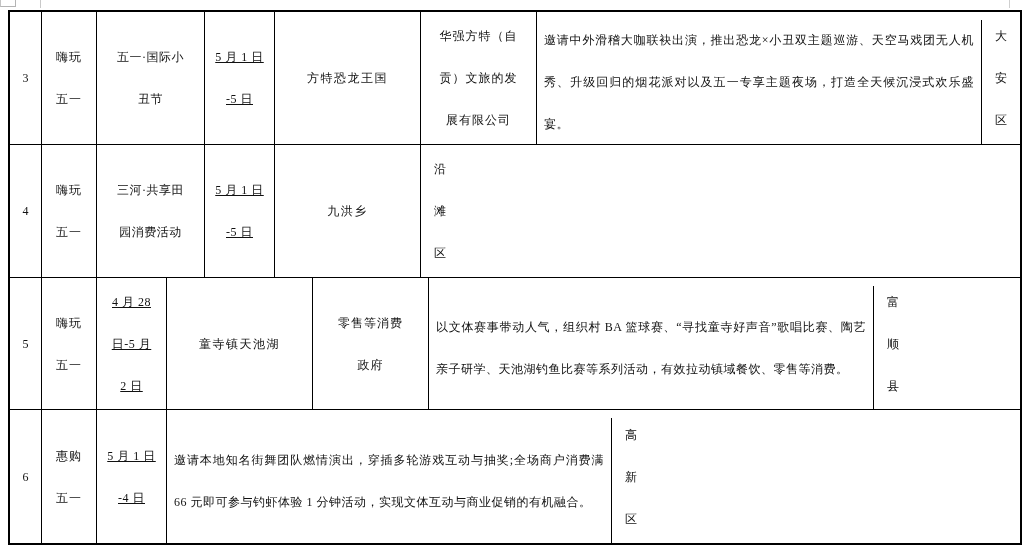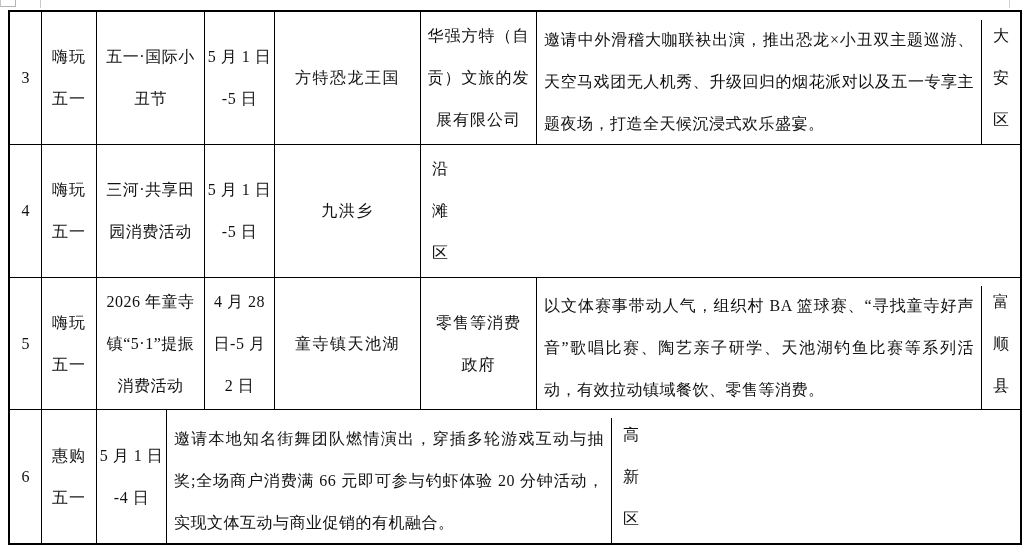--- a/index.html
+++ b/index.html
@@ -27,27 +27,27 @@
   .row{display:flex;box-sizing:border-box;border-bottom:1px solid #000;}
   .row:nth-child(1){height:133px;}
   .row:nth-child(2){height:133px;}
   .row:nth-child(3){height:132px;}
   .row:nth-child(4){height:131px;border-bottom:none;flex:1;}
 
   .cell{
     box-sizing:border-box;border-right:1px solid #000;
     display:flex;align-items:center;justify-content:center;
     text-align:center;white-space:pre-line;
-    font-size:16px;line-height:42px;letter-spacing:1px;
+    font-size:12px;line-height:42px;letter-spacing:1px;
     overflow:hidden;
   }
   .c-num {width:32px;letter-spacing:0;}
   .c-cat {width:55px;}
   .c-event{width:108px;letter-spacing:0.5px;}
-  .c-date{width:70px;letter-spacing:0.5px;}
+  .c-date{width:70px;letter-spacing:0.5px;text-decoration:underline;}
   .c-loc {width:146px;letter-spacing:1.5px;}
   .c-org {width:116px;letter-spacing:1px;}
   .c-desc{
     width:445px;justify-content:flex-start;align-items:center;
     text-align:justify;white-space:normal;letter-spacing:0.5px;
     padding:0 7px;line-height:42px;margin-top:8px;
   }
   .c-dist{width:38px;border-right:none;letter-spacing:0;}
   .c-desc p{margin:0;width:100%;text-align:justify;}
 </style>
@@ -93,23 +93,20 @@
       <div class="cell c-loc">九洪乡</div>
       <div class="cell c-dist">沿
 滩
 区</div>
     </div>
 
     <div class="row">
       <div class="cell c-num">5</div>
       <div class="cell c-cat">嗨玩
 五一</div>
-      <div class="cell c-event">2026 年童寺
-镇“5·1”提振
-消费活动</div>
       <div class="cell c-date">4 月 28
 日-5 月
 2 日</div>
       <div class="cell c-loc">童寺镇天池湖</div>
       <div class="cell c-org">零售等消费
 政府</div>
       <div class="cell c-desc">
           <p>以文体赛事带动人气，组织村 BA 篮球赛、“寻找童寺好声音”歌唱比赛、陶艺亲子研学、天池湖钓鱼比赛等系列活动，有效拉动镇域餐饮、零售等消费。</p>
         </div>
       <div class="cell c-dist">富
@@ -117,21 +114,21 @@
 县</div>
     </div>
 
     <div class="row">
       <div class="cell c-num">6</div>
       <div class="cell c-cat">惠购
 五一</div>
       <div class="cell c-date">5 月 1 日
 -4 日</div>
       <div class="cell c-desc">
-          <p>邀请本地知名街舞团队燃情演出，穿插多轮游戏互动与抽奖;全场商户消费满 66 元即可参与钓虾体验 20 分钟活动，实现文体互动与商业促销的有机融合。</p>
+          <p>邀请本地知名街舞团队燃情演出，穿插多轮游戏互动与抽奖;全场商户消费满 66 元即可参与钓虾体验 1 分钟活动，实现文体互动与商业促销的有机融合。</p>
         </div>
       <div class="cell c-dist">高
 新
 区</div>
     </div>
 
   </div>
 </div>
 
 </body></html>

